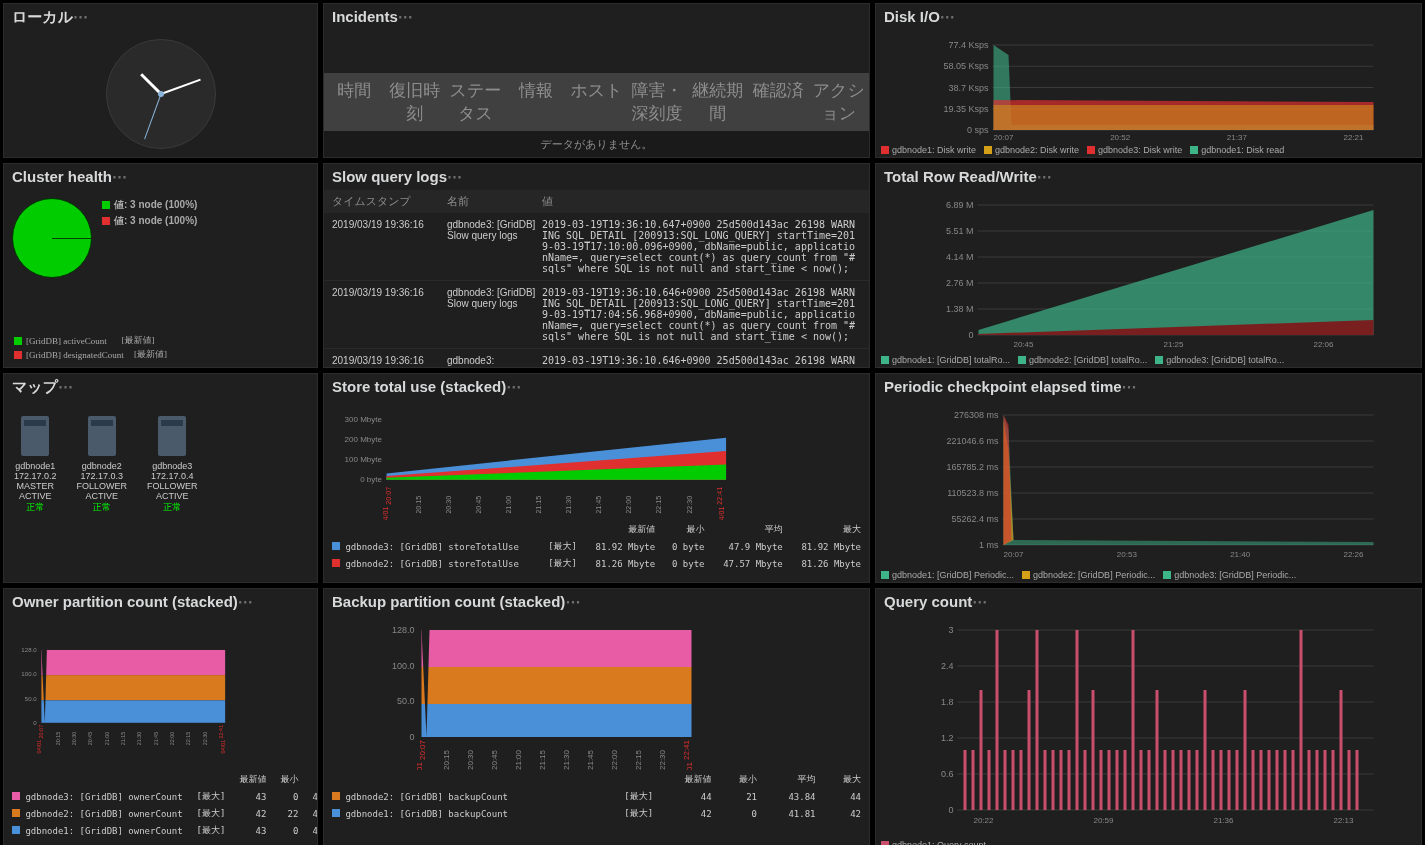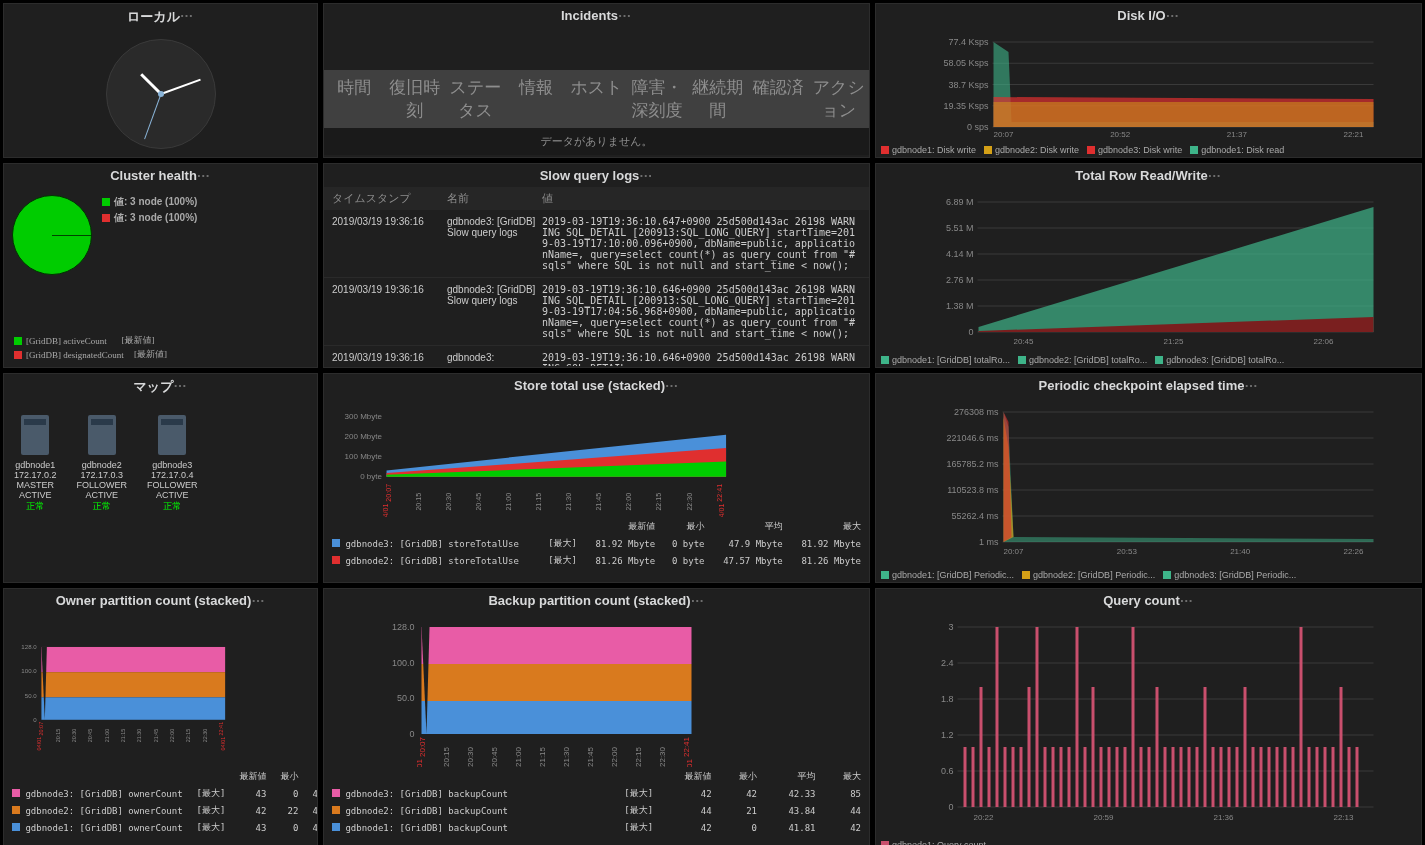--- a/index.html
+++ b/index.html
@@ -1,19 +1,19 @@
 <!DOCTYPE html>
 <html><head>
 <meta charset="utf-8">
 <style>
 * { margin: 0; padding: 0; box-sizing: border-box; }
 body { background: #000; color: #d8d9da; font-family: Arial, sans-serif; font-size: 11px; width: 1425px; height: 845px; overflow: hidden; }
 .grid { display: grid; grid-template-columns: 315px 1fr 1fr; grid-template-rows: 155px 205px 210px 265px; gap: 5px; padding: 3px; height: 100%; }
 .panel { background: #1f1f1f; border: 1px solid #2c2c2c; display: flex; flex-direction: column; position: relative; overflow: hidden; }
-.panel-hdr { display: flex; justify-content: center; padding: 4px 8px; color: #d8d9da; font-size: 13px; font-weight: bold; }
+.panel-hdr { display: flex; justify-content: flex-start; padding: 4px 8px; color: #d8d9da; font-size: 15px; font-weight: bold; }
 .panel-menu { color: #6e6e6e; cursor: pointer; letter-spacing: 1px; }
 .panel-body { flex: 1; position: relative; overflow: hidden; }
 .span2 { grid-column: 2 / 4; }
 .clock { display: flex; justify-content: center; align-items: center; height: 100%; }
 .clock-face { width: 110px; height: 110px; border-radius: 50%; background: #2a2a2a; position: relative; border: 1px solid #3a3a3a; }
 .hand { position: absolute; left: 50%; bottom: 50%; transform-origin: bottom center; background: #fff; }
 .hand.h { width: 3px; height: 28px; transform: translateX(-50%) rotate(-45deg); }
 .hand.m { width: 2px; height: 42px; transform: translateX(-50%) rotate(70deg); }
 .hand.s { width: 1px; height: 48px; background: #8ab4d8; transform: translateX(-50%) rotate(200deg); }
 .center-dot { position: absolute; left: 50%; top: 50%; width: 6px; height: 6px; background: #8ab4d8; border-radius: 50%; transform: translate(-50%, -50%); }
@@ -499,28 +499,20 @@
     </svg>
     <table class="stats" id="backup-stats">
           <tbody>
             <tr>
               <td></td>
               <td></td>
               <td>最新値</td>
               <td>最小</td>
               <td>平均</td>
               <td>最大</td>
-            </tr>
-            <tr>
-              <td><i class="sq pink"></i> gdbnode3: [GridDB] backupCount</td>
-              <td>[最大]</td>
-              <td>42</td>
-              <td>42</td>
-              <td>42.33</td>
-              <td>85</td>
             </tr>
             <tr>
               <td><i class="sq orange"></i> gdbnode2: [GridDB] backupCount</td>
               <td>[最大]</td>
               <td>44</td>
               <td>21</td>
               <td>43.84</td>
               <td>44</td>
             </tr>
             <tr>

